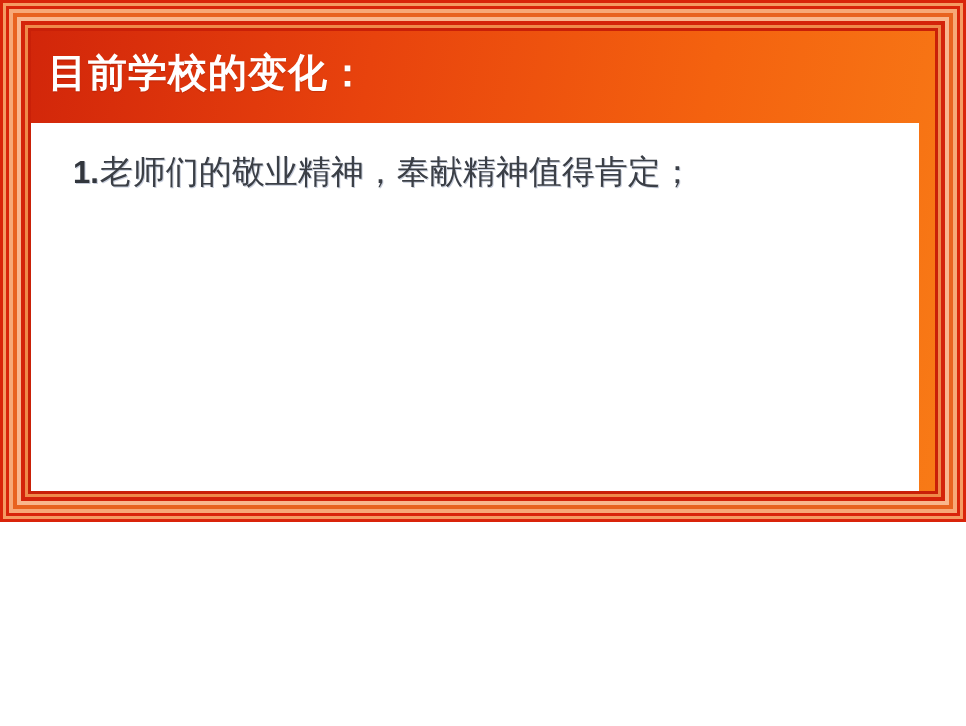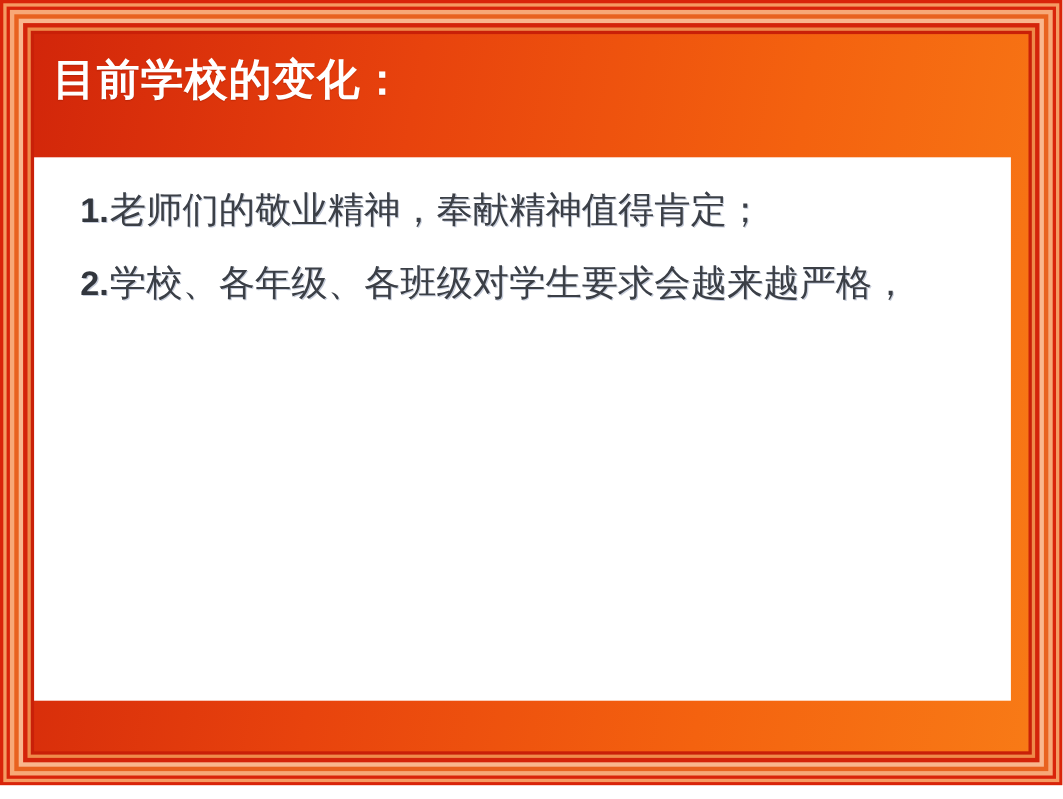--- a/index.html
+++ b/index.html
@@ -3,21 +3,21 @@
 <meta charset="utf-8">
 <style>
   html, body {
     margin: 0;
     padding: 0;
     background: #ffffff;
   }
   .slide {
     position: relative;
     width: 966px;
-    height: 714px;
+    height: 522px;
     overflow: hidden;
     font-family: "Liberation Sans", sans-serif;
   }
 
   
   .ring { position:absolute; }
   .r1 { left:0px;  top:0px;  right:0px;  bottom:0px;  background:#d9240a; }
   .r2 { left:3px;  top:3px;  right:3px;  bottom:3px;  background:#f59a62; }
   .r3 { left:6px;  top:6px;  right:6px;  bottom:6px;  background:#d9240a; }
   .r4 { left:9px;  top:9px;  right:9px;  bottom:9px;  background:#f7a877; }
@@ -61,21 +61,20 @@
   }
 
   
   .content-box {
     position: absolute;
     left: -13px;
     top: 92px;
     width: 901px;
     height: 494px;
     background: #ffffff;
-    margin-top: 20px;
   }
   .content-inner {
     position: absolute;
     left: 55px;
     top: 16px;
     right: 10px;
     bottom: 4px;
   }
   .line {
     color: #3b3f46;
@@ -117,23 +116,20 @@
       <div class="title-text">目前学校的变化：</div>
     </div>
 
     <div class="content-box">
       <div class="content-inner">
 
         <div class="line">
           <span class="num">1.</span><span>老师们的敬业精神，奉献精神值得肯定；</span>
         </div>
 
-        <div class="line">
-          <span class="num">2.</span><span>学校、各年级、各班级对学生要求会越来越严格，</span>
-        </div>
 
 
 
 
 
 
       </div>
     </div>
 
   </div>

